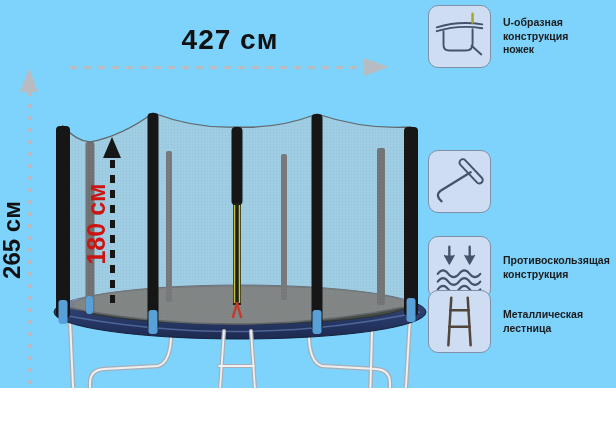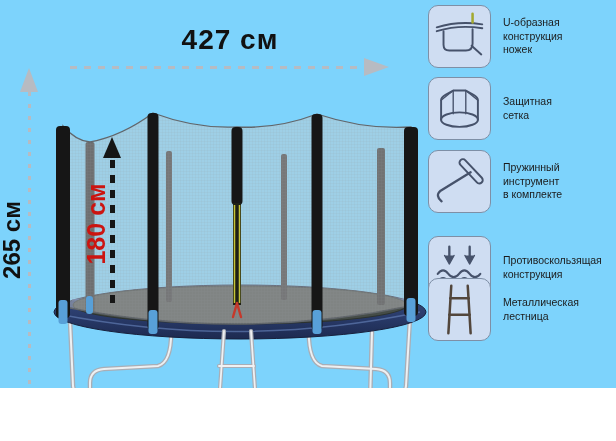--- a/index.html
+++ b/index.html
@@ -28,21 +28,21 @@
   .dim-net-label{position:absolute;left:37px;top:209px;width:120px;height:30px;z-index:5;
     transform:rotate(-90deg);text-align:center;font-size:25px;font-weight:bold;color:#cc1410;}
   
   .photo{position:absolute;left:0;top:0;}
   
   .feature-row{position:absolute;left:428px;width:186px;height:63px;
     display:flex;align-items:center;gap:12px;}
   .icon-box{flex:0 0 63px;width:63px;height:63px;border-radius:10px;
     background:#cfddf2;border:1.5px solid #7e8fa6;box-sizing:border-box;
     display:flex;align-items:center;justify-content:center;}
-  .feature-label{font-size:10.5px;font-weight:normal;color:#1b1b1b;line-height:1.3;
+  .feature-label{font-size:10.5px;font-weight:bold;color:#1b1b1b;line-height:1.3;
     white-space:pre-line;width:118px;}
 </style>
 </head>
 <body>
 
 <div class="stage">
 
   <svg class="photo" width="440" height="441" viewBox="0 0 440 441">
     <defs>
       <linearGradient id="padGrad" x1="0" y1="0" x2="0" y2="1">
@@ -149,64 +149,48 @@
         <path d="M15,26 L15,40 Q15,46 21,46 L38,46 Q45,46 45,39 L45,24"></path>
         <path d="M44,41 L54,50"></path>
         <path d="M45,8 L45,17" stroke="#a3a82e" stroke-width="2.6"></path>
       </svg>
     </div>
     <div class="feature-label">U-образная
 конструкция
 ножек</div>
   </div>
 
-  <div class="feature-row" style="top:77px">
-    <div class="icon-box">
-      <svg width="63" height="63" viewBox="0 0 63 63" fill="none" stroke="#46526b" stroke-width="2" stroke-linecap="round" stroke-linejoin="round">
-        <ellipse cx="31.5" cy="43" rx="19" ry="7.5"></ellipse>
-        <path d="M12.5,43 V23 Q12.5,20 17,17.5 L25,13 H38 L46,17.5 Q50.5,20 50.5,23 V43"></path>
-        <path d="M25,13 V37" stroke-width="1.4"></path>
-          <path d="M38,13 V37" stroke-width="1.4"></path>
-        <path d="M12.5,23 L25,13 M50.5,23 L38,13" stroke-width="1.4"></path>
-      </svg>
-    </div>
-    <div class="feature-label">Защитная
-сетка</div>
-  </div>
 
   <div class="feature-row" style="top:150px">
     <div class="icon-box">
       <svg width="63" height="63" viewBox="0 0 63 63" fill="none" stroke-linecap="round" stroke-linejoin="round">
         <path d="M35,12 L52,30" stroke="#46526b" stroke-width="9"></path>
         <path d="M35,12 L52,30" stroke="#cfddf2" stroke-width="5"></path>
         <path d="M13,52 Q6,46 12,41 L43,22" stroke="#46526b" stroke-width="2.4"></path>
       </svg>
     </div>
-    <div class="feature-label">Пружинный
-инструмент
-в комплекте</div>
   </div>
 
   <div class="feature-row" style="top:236px">
     <div class="icon-box">
       <svg width="63" height="63" viewBox="0 0 63 63" fill="none" stroke="#46526b" stroke-width="2.4" stroke-linecap="round" stroke-linejoin="round">
         <path d="M21,10 V22"></path>
           <path d="M16,19 L21,28 L26,19" fill="#46526b" stroke-width="1.2"></path>
         <path d="M42,10 V22"></path>
           <path d="M37,19 L42,28 L47,19" fill="#46526b" stroke-width="1.2"></path>
         <path d="M9,38 q5.5,-7 11,0 t11,0 t11,0 t11,0" stroke-width="2.2"></path>
         <path d="M9,46 q5.5,-7 11,0 t11,0 t11,0 t11,0" stroke-width="2.2"></path>
         <path d="M9,54 q5.5,-7 11,0 t11,0 t11,0 t11,0" stroke-width="2.2"></path>
       </svg>
     </div>
     <div class="feature-label">Противоскользящая
 конструкция</div>
   </div>
 
-  <div class="feature-row" style="top:278px">
+  <div class="feature-row" style="top:290px">
     <div class="icon-box">
       <svg width="63" height="63" viewBox="0 0 63 63" fill="none" stroke="#52463c" stroke-width="2.6" stroke-linecap="round">
         <path d="M23,7 L20,56"></path>
           <path d="M40,7 L43,56"></path>
         <path d="M22,20 H41"></path>
           <path d="M21,37 H42"></path>
       </svg>
     </div>
     <div class="feature-label">Металлическая
 лестница</div>

